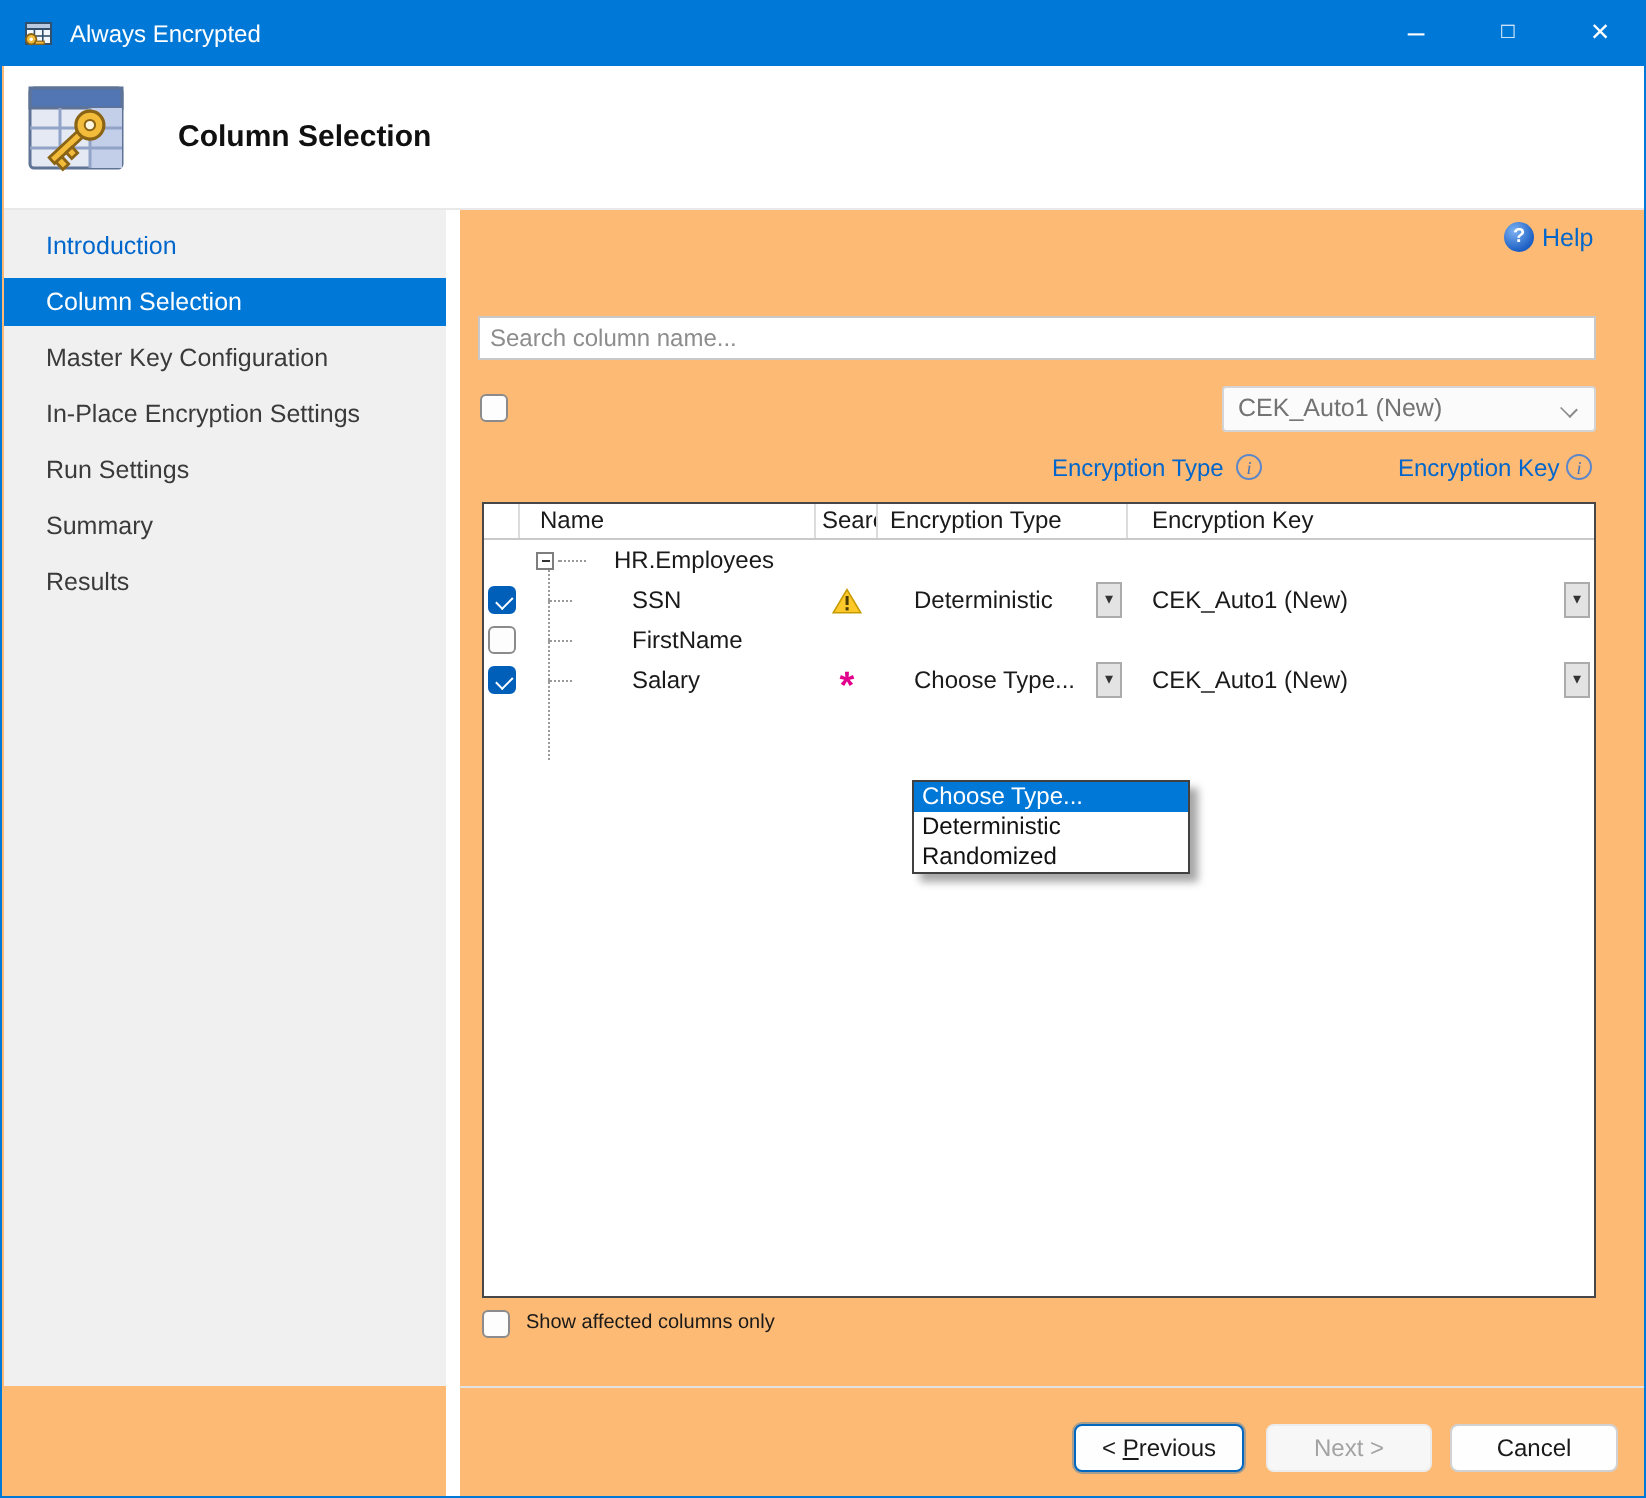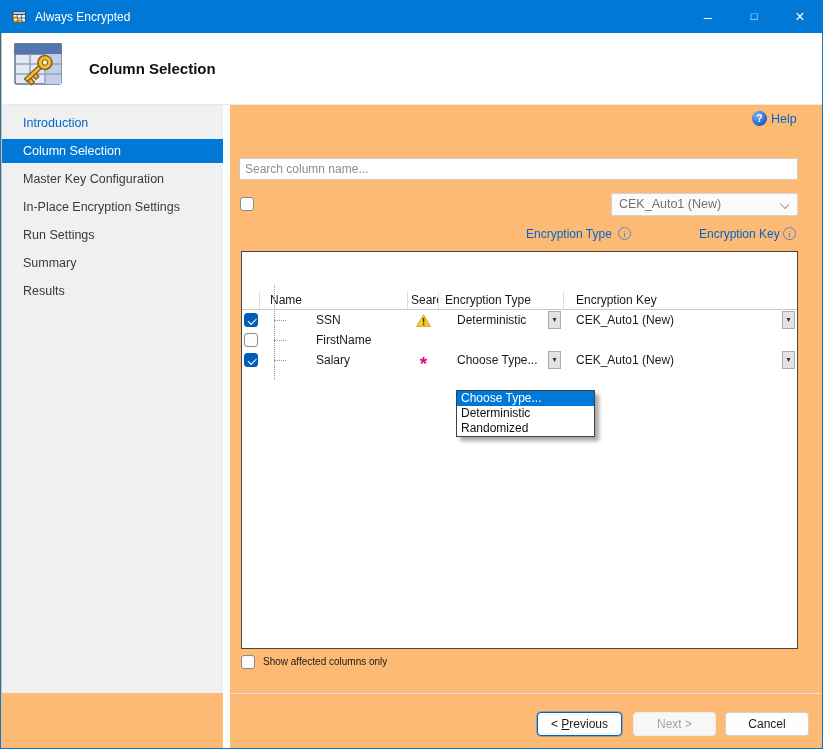--- a/index.html
+++ b/index.html
@@ -59,21 +59,21 @@
   .col-link { position:absolute; top:226px; font-size:12px; color:#0066cc; cursor:default; }
   .col-link.type { left:525px; }
   .col-link.key { left:698px; }
   .info-icon { position:absolute; top:226px; width:13px; height:13px; border:1px solid #5b86c9; border-radius:50%; color:#4a72b5; font-size:9px; font-style:italic; font-family:"Liberation Serif", serif; text-align:center; line-height:12px; }
   .info-icon::after { content:"i"; }
   .info-icon.type { left:617px; }
   .info-icon.key { left:782px; }
 
   
   .grid { position:absolute; left:240px; top:250px; width:557px; height:398px; background:#fff; border:1px solid #474747; }
-  .grid-header { display:flex; height:18px; border-bottom:1px solid #c9c9c9; font-size:12px; color:#1a1a1a;margin-top:40px; }
+  .grid-header { display:flex; height:18px; border-bottom:1px solid #c9c9c9; font-size:12px; color:#1a1a1a; }
   .gh-cell { border-right:1px solid #dcdcdc; line-height:17px; overflow:hidden; white-space:nowrap; }
   .gh-cell:last-child { border-right:none; }
   .c-check { width:18px; }
   .c-name { width:148px; padding-left:10px; }
   .c-state { width:31px; padding-left:3px; }
   .c-type { width:125px; padding-left:6px; }
   .c-key { flex:1; padding-left:12px; }
 
   .grid-row { display:flex; height:20px; align-items:center; font-size:12px; color:#1a1a1a; }
   .cell { display:flex; align-items:center; height:20px; overflow:visible; white-space:nowrap; }
@@ -188,20 +188,31 @@
     <div class="grid-header">
       <div class="gh-cell c-check"></div>
       <div class="gh-cell c-name">Name</div>
       <div class="gh-cell c-state">Search</div>
       <div class="gh-cell c-type">Encryption Type</div>
       <div class="gh-cell c-key">Encryption Key</div>
     </div>
 
     <div class="tree-vline"></div>
 
+    <div class="grid-row">
+      <div class="cell c-check"></div>
+      <div class="cell c-name">
+        <span class="expander"></span>
+        <span class="tstub group"></span>
+        <span class="name-text">HR.Employees</span>
+      </div>
+      <div class="cell c-state"></div>
+      <div class="cell c-type"></div>
+      <div class="cell c-key"></div>
+    </div>
 
 
     <div class="grid-row">
       <div class="cell c-check">
           <span class="cb checked"></span>
         </div>
       <div class="cell c-name">
         <span class="tstub child"></span>
         <span class="name-text child">SSN</span>
       </div>

